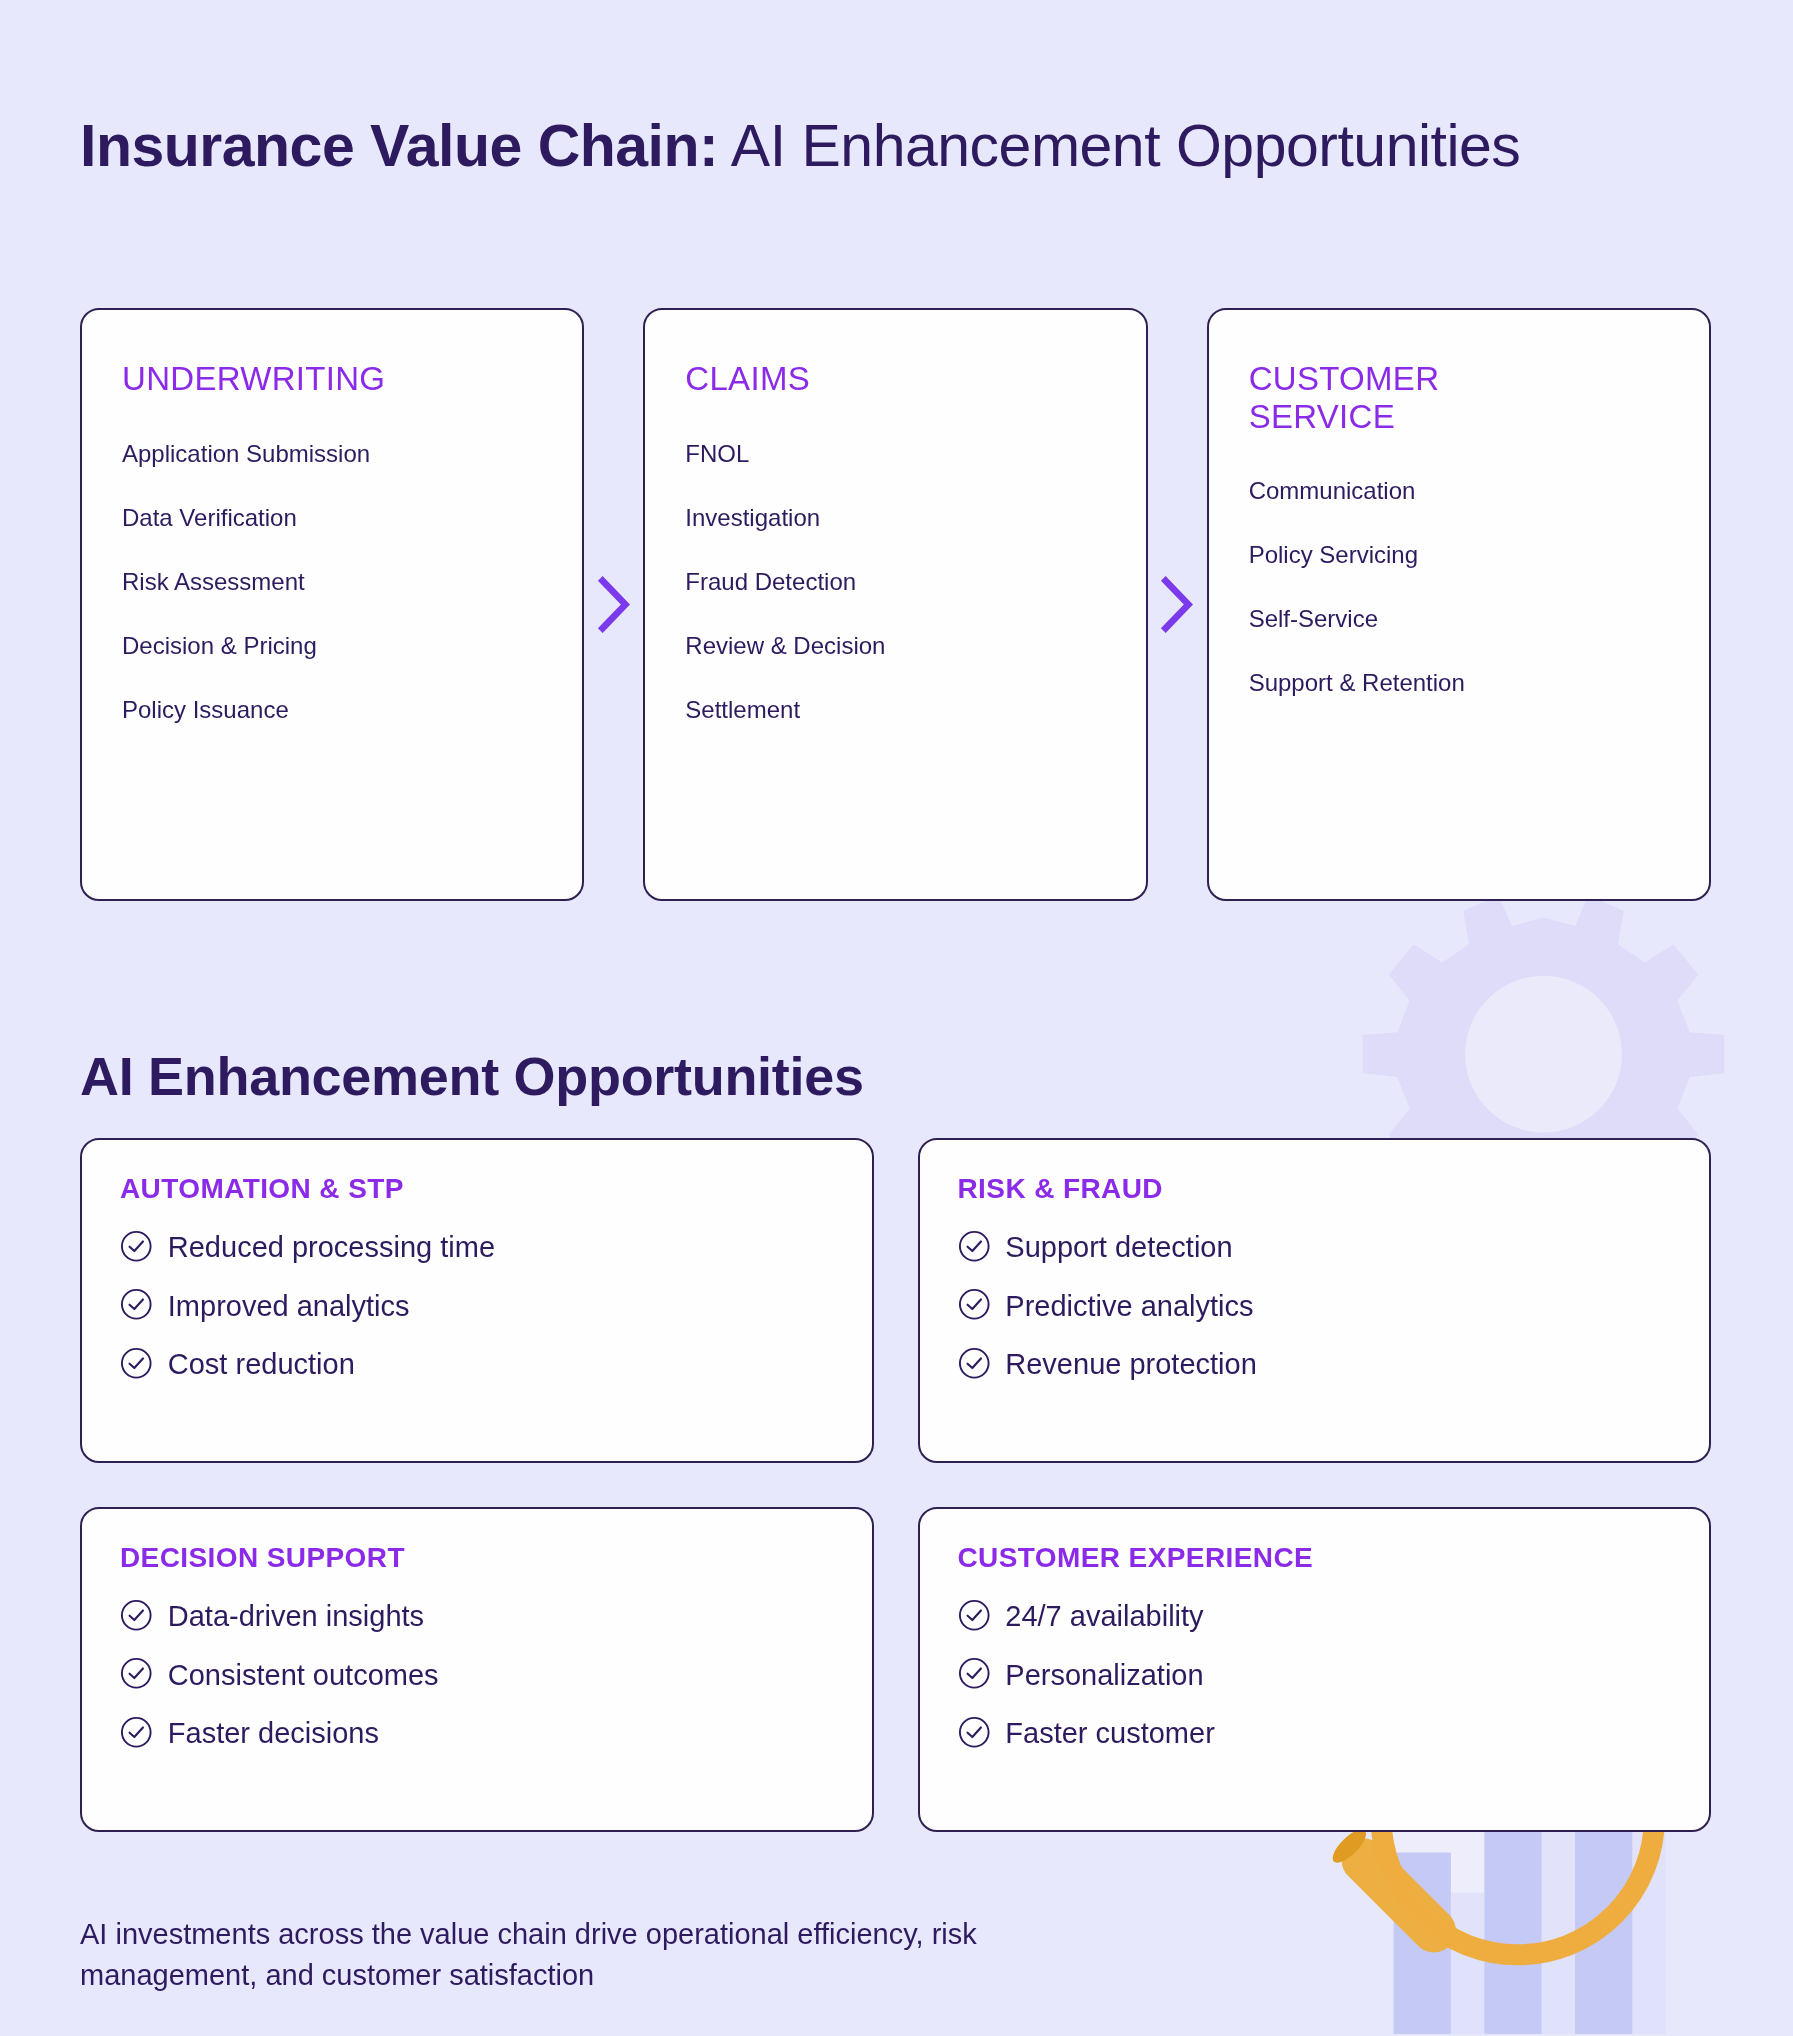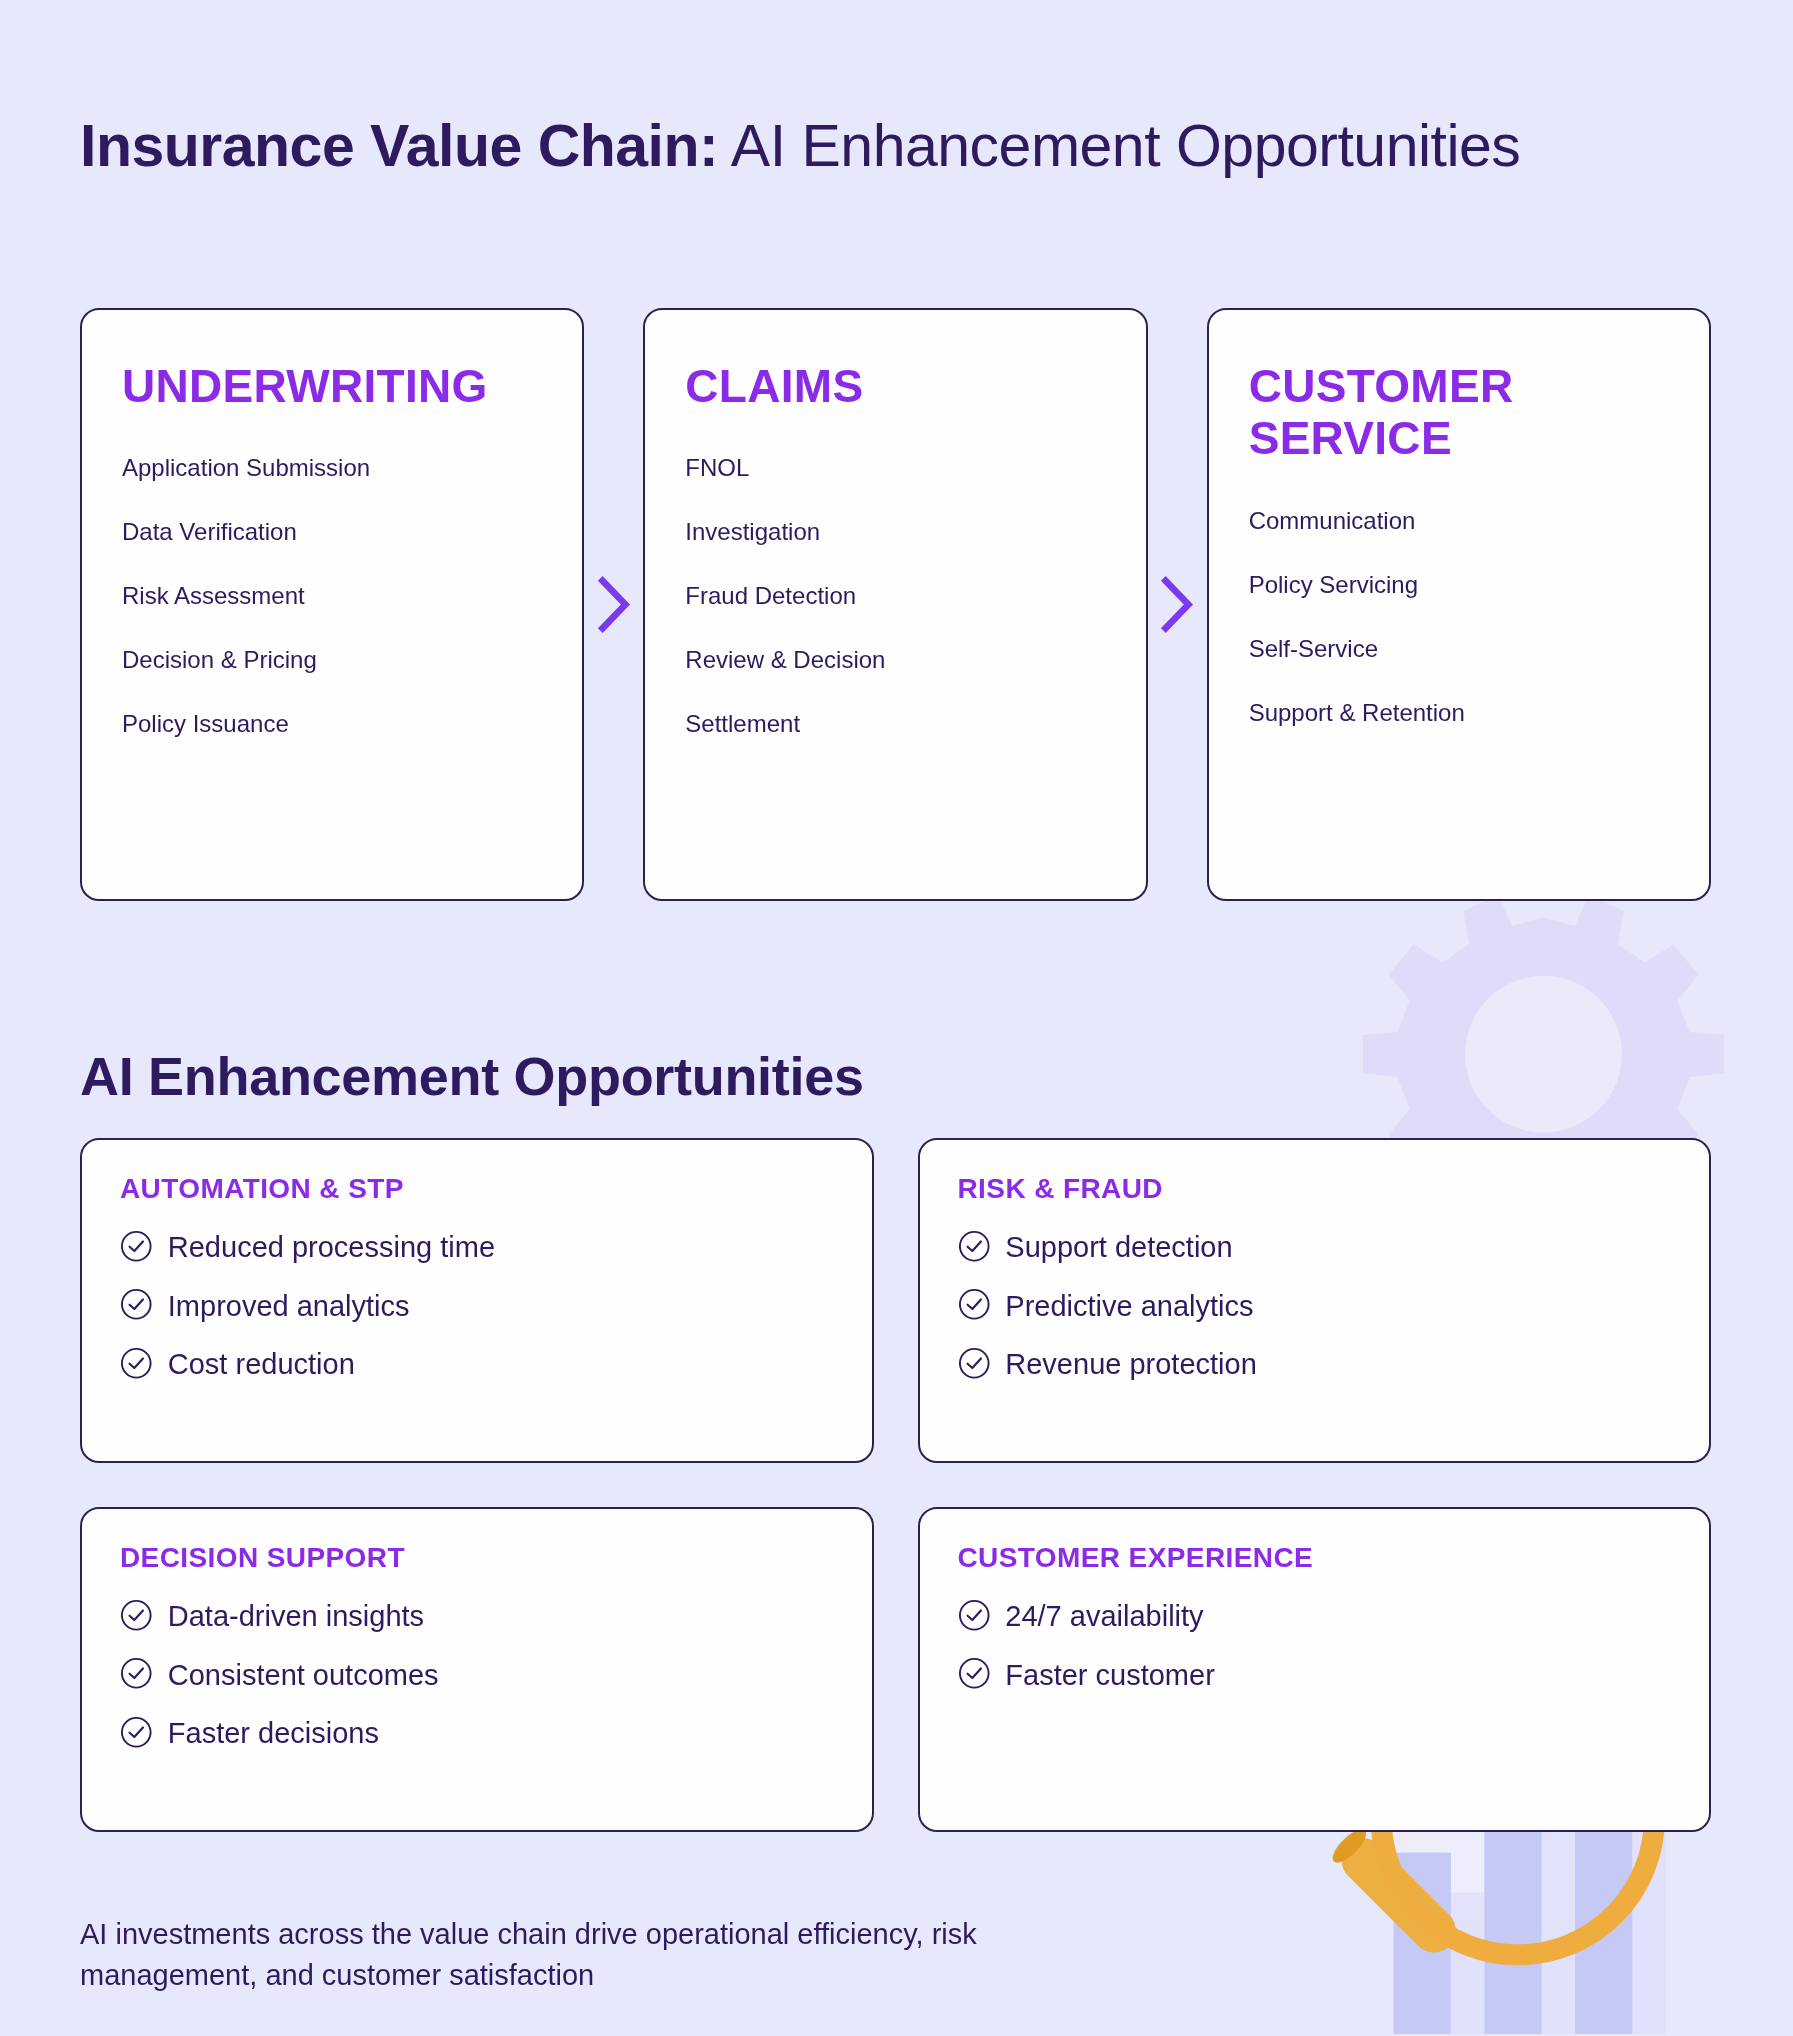--- a/index.html
+++ b/index.html
@@ -78,22 +78,22 @@
     background: #FEFEFF;
     border: 2.9px solid #2E2152;
     border-radius: 19px;
     padding: 50px 40px 38px 40px;
     box-sizing: border-box;
     display: flex;
     flex-direction: column;
   }
   .stage-title {
     color: #8B2BE8;
-    font-weight: 700;
-    font-size: 46px;
+    font-weight: 400;
+    font-size: 33px;
     letter-spacing: 0.3px;
     line-height: 1.14;
     margin-bottom: 44px;
     white-space: pre-line;
   }
   .stage-list {
     list-style: none;
     margin: 0;
     padding: 0;
   }
@@ -364,20 +364,27 @@
             <circle cx="17" cy="17" r="15" fill="none" stroke="#2E1A5E" stroke-width="2"></circle>
             <polyline points="10,17.5 15,22 24,12" fill="none" stroke="#2E1A5E" stroke-width="2.2" stroke-linecap="round" stroke-linejoin="round"></polyline>
           </svg>
           <span>24/7 availability</span>
         </li>
         <li>
           <svg class="check-icon" viewBox="0 0 34 34" xmlns="http://www.w3.org/2000/svg" aria-hidden="true">
             <circle cx="17" cy="17" r="15" fill="none" stroke="#2E1A5E" stroke-width="2"></circle>
             <polyline points="10,17.5 15,22 24,12" fill="none" stroke="#2E1A5E" stroke-width="2.2" stroke-linecap="round" stroke-linejoin="round"></polyline>
           </svg>
+          <span>Personalization</span>
+        </li>
+        <li>
+          <svg class="check-icon" viewBox="0 0 34 34" xmlns="http://www.w3.org/2000/svg" aria-hidden="true">
+            <circle cx="17" cy="17" r="15" fill="none" stroke="#2E1A5E" stroke-width="2"></circle>
+            <polyline points="10,17.5 15,22 24,12" fill="none" stroke="#2E1A5E" stroke-width="2.2" stroke-linecap="round" stroke-linejoin="round"></polyline>
+          </svg>
           <span>Faster customer</span>
         </li>
       </ul>
     </div>
 
   </div>
 
   <p class="footer-caption">AI investments across the value chain drive operational efficiency, risk management, and customer satisfaction</p>
 
 </div>

